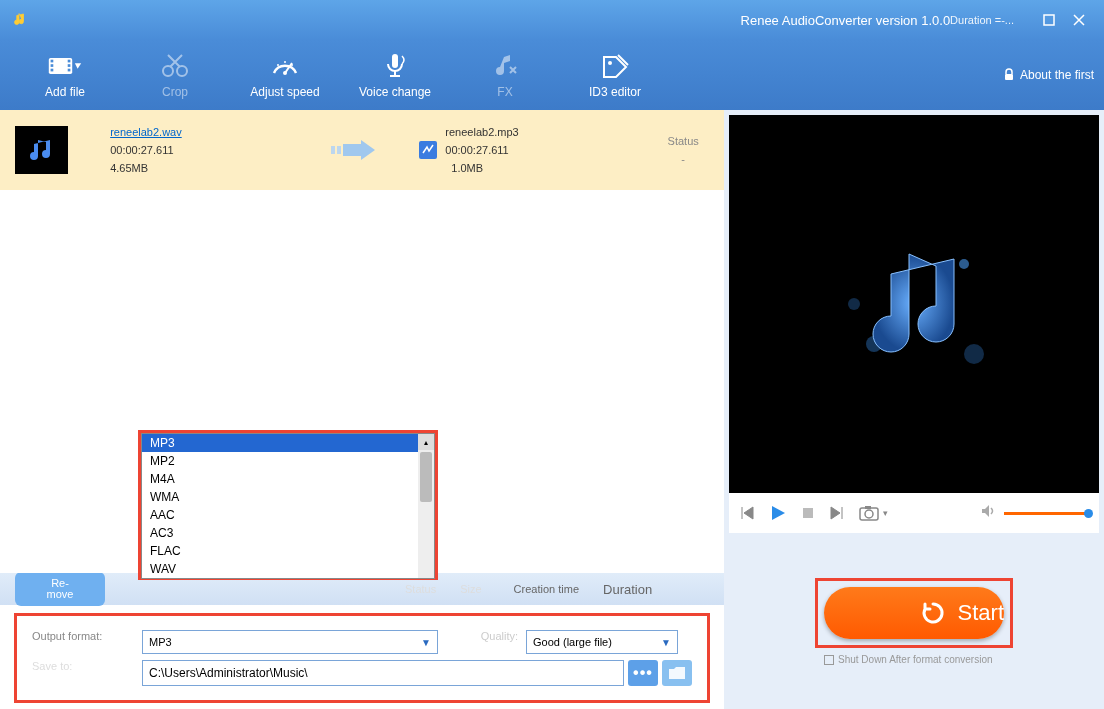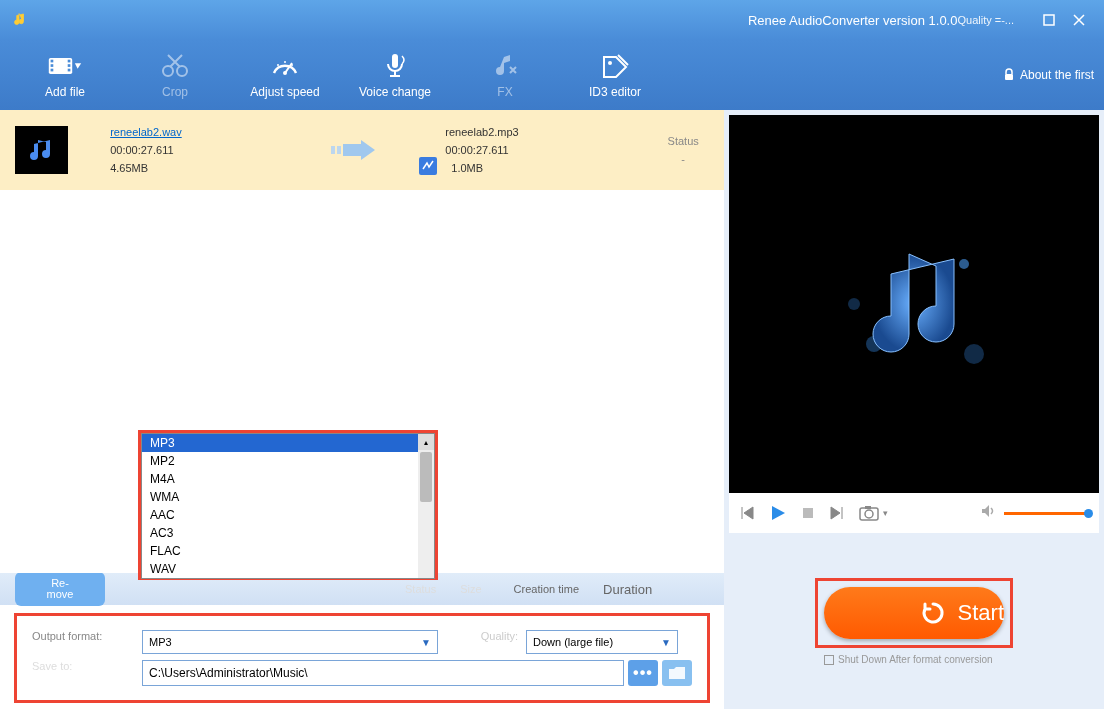--- a/index.html
+++ b/index.html
@@ -79,21 +79,21 @@
 </head>
 <body>
 
 <div class="title-bar">
   <span class="logo">
     <svg width="18" height="18" viewBox="0 0 24 24">
         <path d="M12 3 L12 15 A3 3 0 1 1 9 12 L9 6 L18 4 L18 14 A3 3 0 1 1 15 11" fill="#ffcc33" stroke="#ffcc33" stroke-width="1"></path>
       </svg>
   </span>
   <span class="title">Renee AudioConverter version 1.0.0</span>
-  <span class="lang">Quality =-...</span>
+  <span class="lang">Duration =-...</span>
   <span class="win-btn">
     <svg width="12" height="12" viewBox="0 0 12 12">
         <rect x="1" y="1" width="10" height="10" fill="none" stroke="#fff" stroke-width="1.5"></rect>
       </svg>
   </span>
   <span class="win-btn">
     <svg width="12" height="12" viewBox="0 0 12 12">
         <path d="M1 1 L11 11 M11 1 L1 11" stroke="#fff" stroke-width="1.5"></path>
       </svg>
   </span>
@@ -195,21 +195,21 @@
         <div>4.65MB</div>
       </div>
       <div class="arrow">
         <svg width="48" height="28" viewBox="0 0 48 28">
             <rect x="2" y="10" width="4" height="8" fill="#bcd6ee"></rect>
             <rect x="8" y="10" width="4" height="8" fill="#bcd6ee"></rect>
             <rect x="14" y="8" width="18" height="12" fill="#a0c8ee"></rect>
             <path d="M32 4 L46 14 L32 24 Z" fill="#a0c8ee"></path>
           </svg>
       </div>
-      <div style="display:flex;align-items:flex-end">
+      <div style="display:flex;align-items:center">
         <span class="out-thumb">
           <svg width="18" height="18" viewBox="0 0 18 18">
               <rect width="18" height="18" fill="#3a7ce0" rx="2"></rect>
               <path d="M4 12 L8 6 L10 10 L14 4" stroke="#fff" stroke-width="1.5" fill="none"></path>
             </svg>
         </span>
         <div class="out-info">
           <div class="name">reneelab2.mp3</div>
           <div>00:00:27.611</div>
           <div style="padding-left:6px">1.0MB</div>
@@ -251,21 +251,21 @@
 
     <div class="output-panel">
       <div class="form-row">
         <span class="form-label">Output format:</span>
         <div class="select-box">
           <span>MP3</span>
           <span class="sel-arrow">▼</span>
         </div>
         <span class="q-label">Quality:</span>
         <div class="select-box sm">
-          <span>Down (large file)</span>
+          <span>Good (large file)</span>
           <span class="sel-arrow">▼</span>
         </div>
       </div>
       <div class="form-row">
         <span class="form-label ghost">Save to:</span>
         <div class="path-input">
           <span>C:\Users\Administrator\Music\</span>
         </div>
         <div class="path-btn">
           <span>•••</span>

